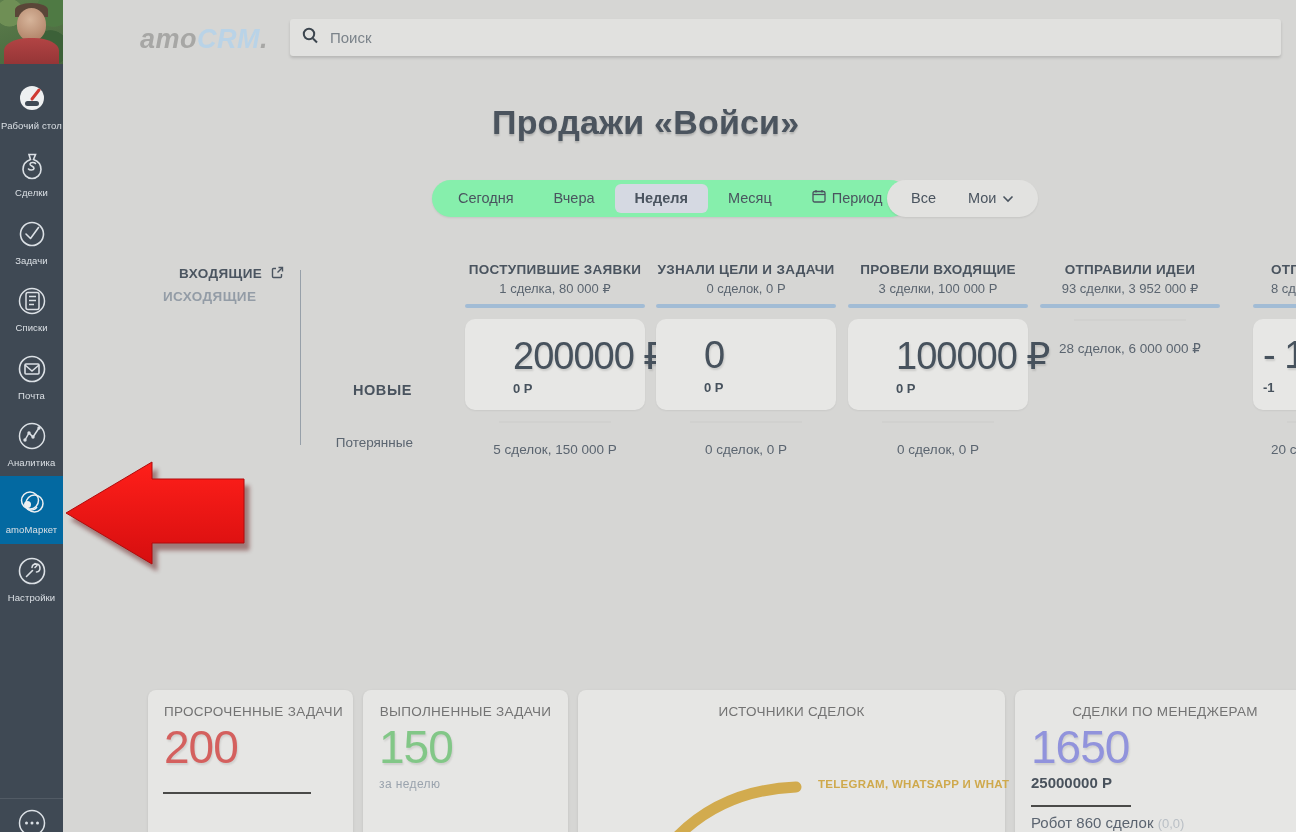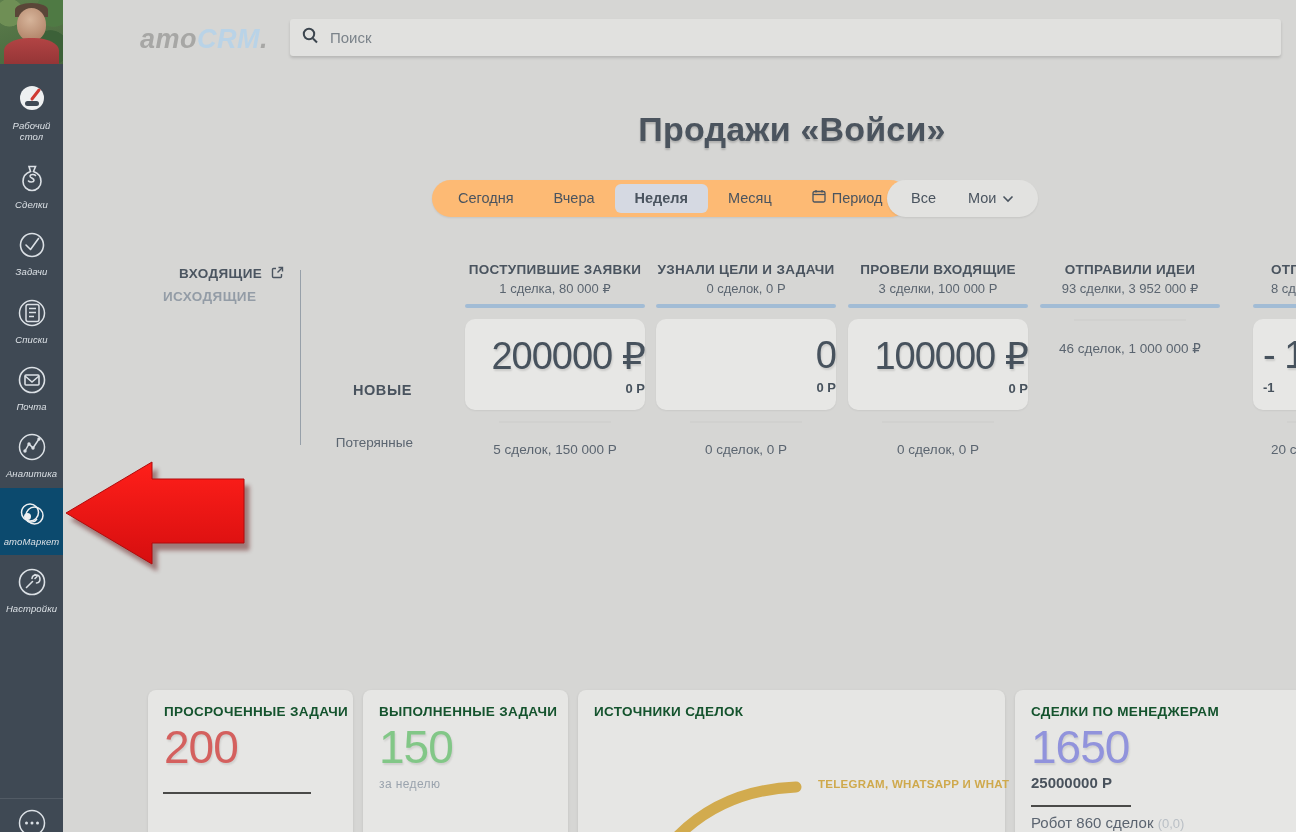--- a/index.html
+++ b/index.html
@@ -11,44 +11,44 @@
   .avatar{width:63px;height:64px;position:relative;overflow:hidden;background:
     radial-gradient(circle at 15% 20%, #6f8f55 0 18%, transparent 19%),
     radial-gradient(circle at 85% 15%, #4f7a44 0 22%, transparent 23%),
     radial-gradient(circle at 80% 75%, #3c6138 0 25%, transparent 26%),
     linear-gradient(160deg,#5d7e4c,#46663d);}
   .avatar .face{position:absolute;left:17px;top:8px;width:29px;height:33px;border-radius:50% 50% 46% 46%;
     background:radial-gradient(circle at 45% 35%,#d6b49a,#b4876c 75%);}
   .avatar .hair{position:absolute;left:15px;top:3px;width:33px;height:14px;border-radius:50% 50% 0 0;background:#5a4638;}
   .avatar .shirt{position:absolute;left:4px;top:38px;width:55px;height:28px;border-radius:45% 45% 0 0;
     background:linear-gradient(180deg,#b24444,#933436);}
-  .nav{position:absolute;left:0;top:72px;width:53px;font-style:italic;}
+  .nav{position:absolute;left:0;top:72px;width:53px;}
   .nav-item{width:63px;padding:9px 0 8px;text-align:center;cursor:pointer;}
-  .nav-item.sel{background:#0c4a6e;}
+  .nav-item.sel{background:#0369a1;}
   .nicon{display:block;margin:0 auto;width:36px;height:36px;}
   .nlabel{display:block;margin-top:3px;font-size:9.5px;line-height:1.2;color:#dbe0e5;letter-spacing:.1px;padding:0 1px;}
   .nav-more{position:absolute;left:0;top:798px;width:63px;text-align:center;border-top:1px solid rgba(255,255,255,.10);padding-top:6px;}
 
   
   .arrow-red{position:absolute;left:64px;top:459px;z-index:20;filter:drop-shadow(5px 7px 2px rgba(90,10,10,.45));}
 
   
   .logo{position:absolute;left:140px;top:24px;font-size:27px;font-weight:bold;font-style:italic;letter-spacing:.5px;z-index:2;text-align:right;}
   .logo .p1{color:#a7a7a5;}
   .logo .p2{color:#b9d3e7;}
   .logo .p3{color:#a7a7a5;}
   .searchbar{position:absolute;left:290px;top:19px;width:991px;height:37px;background:#e1e1df;border-radius:3px;
     box-shadow:0 2px 3px rgba(0,0,0,.15);display:flex;align-items:center;padding:0 12px;z-index:2;}
   .searchbar input{border:none;outline:none;background:transparent;font-size:15px;color:#4a545f;width:100%;margin-left:9px;}
   .searchbar input::placeholder{color:#7b838a;opacity:1;}
 
   
-  .page-title{position:absolute;left:492px;top:110px;width:600px;text-align:center;font-size:34px;font-weight:bold;
+  .page-title{position:absolute;left:492px;top:103px;width:600px;font-size:34px;font-weight:bold;
     color:#4b545e;text-shadow:0 2px 2px rgba(0,0,0,.18);letter-spacing:.2px;}
-  .tabs{position:absolute;left:432px;top:180px;height:37px;background:#fdba74;border-radius:20px;display:flex;
+  .tabs{position:absolute;left:432px;top:180px;height:37px;background:#86efac;border-radius:20px;display:flex;
     align-items:center;padding:0 6px;box-shadow:0 1px 2px rgba(0,0,0,.08);}
   .tab{padding:0 20px;font-size:14.5px;color:#4a545f;line-height:29px;cursor:pointer;white-space:nowrap;display:flex;align-items:center;gap:6px;}
   .tab.sel{background:#d5d9e2;border-radius:6px;font-weight:bold;}
   .scope{position:absolute;left:887px;top:180px;height:37px;background:#e2e2e0;border-radius:20px;display:flex;
     align-items:center;padding:0 8px;box-shadow:0 1px 2px rgba(0,0,0,.08);}
   .scope .tab{padding:0 16px;}
 
   
   .inout{position:absolute;left:163px;top:266px;font-size:13.5px;font-weight:bold;letter-spacing:.4px;color:#4b5560;cursor:pointer;margin-left:16px;}
   .inout .ic{vertical-align:-1px;margin-left:5px;}
@@ -60,33 +60,33 @@
   .newlabel{position:absolute;left:318px;top:382px;width:94px;text-align:right;font-size:14.5px;font-weight:bold;
     letter-spacing:.6px;color:#49535e;}
   .lost{position:absolute;left:325px;top:435px;width:88px;text-align:right;font-size:13.5px;color:#5b6570;cursor:pointer;}
 
   .stage{position:absolute;top:262px;width:180px;text-align:center;}
   .s1{left:465px;} .s2{left:656px;} .s3{left:848px;} .s4{left:1040px;} .s5{left:1253px;}
   .stage .st-title{font-size:13.5px;font-weight:bold;letter-spacing:.3px;color:#4a545f;white-space:nowrap;}
   .stage .st-sub{margin-top:4px;font-size:13px;color:#5b6570;white-space:nowrap;}
   .stage .st-bar{margin-top:8px;height:4px;background:#a2bcd5;border-radius:2px;}
   .stage .st-box{margin-top:11px;height:91px;background:#e7e7e5;border-radius:10px;box-shadow:0 1px 2px rgba(0,0,0,.06);
-    display:flex;flex-direction:column;align-items:flex-end;justify-content:center;}
+    display:flex;flex-direction:column;align-items:flex-start;justify-content:center;padding-left:48px;}
   .stage .st-val{font-size:38px;letter-spacing:-1px;color:#47525d;white-space:nowrap;text-shadow:1px 2px 2px rgba(0,0,0,.12);}
   .stage .st-valsub{margin-top:3px;font-size:13px;font-weight:bold;color:#47525d;white-space:nowrap;}
   .stage .st-div{margin:11px auto 0;width:112px;height:2px;background:#d1d1cf;}
   .stage .st-foot{margin-top:19px;font-size:13.5px;color:#5b6570;white-space:nowrap;}
   .s5 .st-title,.s5 .st-sub,.s5 .st-foot{text-align:left;padding-left:18px;}
   .s5 .st-box{align-items:flex-start;padding-left:10px;}
 
   
   .card{position:absolute;top:690px;height:220px;background:#e6e6e4;border-radius:8px;
     box-shadow:0 1px 3px rgba(0,0,0,.10);padding:14px 16px;}
   .c1{left:148px;width:205px;} .c2{left:363px;width:205px;} .c3{left:578px;width:427px;} .c4{left:1015px;width:300px;}
-  .card .c-title{font-size:13.5px;font-weight:bold;letter-spacing:.3px;color:#14532d;white-space:nowrap;}
+  .card .c-title{font-size:13.5px;font-weight:normal;letter-spacing:.3px;color:#737373;white-space:nowrap;text-align:center;}
   .card .c-big{margin-top:4px;font-size:46px;line-height:1.05;letter-spacing:-1px;text-shadow:1px 2px 2px rgba(0,0,0,.10);}
   .c1 .c-big{color:#d4605e;} .c2 .c-big{color:#82c787;} .c4 .c-big{color:#9193dc;}
   .c2 .c-sub{margin-top:6px;font-size:12px;color:#9aa3ad;letter-spacing:.4px;}
   .c4 .c-sub{margin-top:3px;font-size:15px;font-weight:bold;color:#49525c;}
   .c-line{position:absolute;height:2px;background:#4a4a48;}
   .c1 .c-line{left:15px;top:102px;width:148px;}
   .c4 .c-line{left:16px;top:115px;width:100px;}
   .c4 .c-foot{position:absolute;left:16px;top:124px;font-size:15px;color:#5b6470;white-space:nowrap;}
   .c4 .c-foot .extra{color:#b9bfc5;font-size:13px;margin-top:28px;}
   .c3 .gold-label{position:absolute;left:240px;top:88px;font-size:11.5px;font-weight:bold;letter-spacing:.3px;color:#cfa94c;white-space:nowrap;}
@@ -317,21 +317,21 @@
     </div>
     <div class="st-div"></div>
     <div class="st-foot">0 сделок, 0 Р</div>
   </div>
 
   <div class="stage s4">
     <div class="st-title">ОТПРАВИЛИ ИДЕИ</div>
     <div class="st-sub">93 сделки, 3 952 000 ₽</div>
     <div class="st-bar"></div>
     <div class="st-div"></div>
-    <div class="st-foot">46 сделок, 1 000 000 ₽</div>
+    <div class="st-foot">28 сделок, 6 000 000 ₽</div>
   </div>
 
   <div class="stage s5">
     <div class="st-title">ОТП</div>
     <div class="st-sub">8 сде</div>
     <div class="st-bar"></div>
     <div class="st-box">
       <div class="st-val">- 1</div>
       <div class="st-valsub">-1</div>
     </div>

